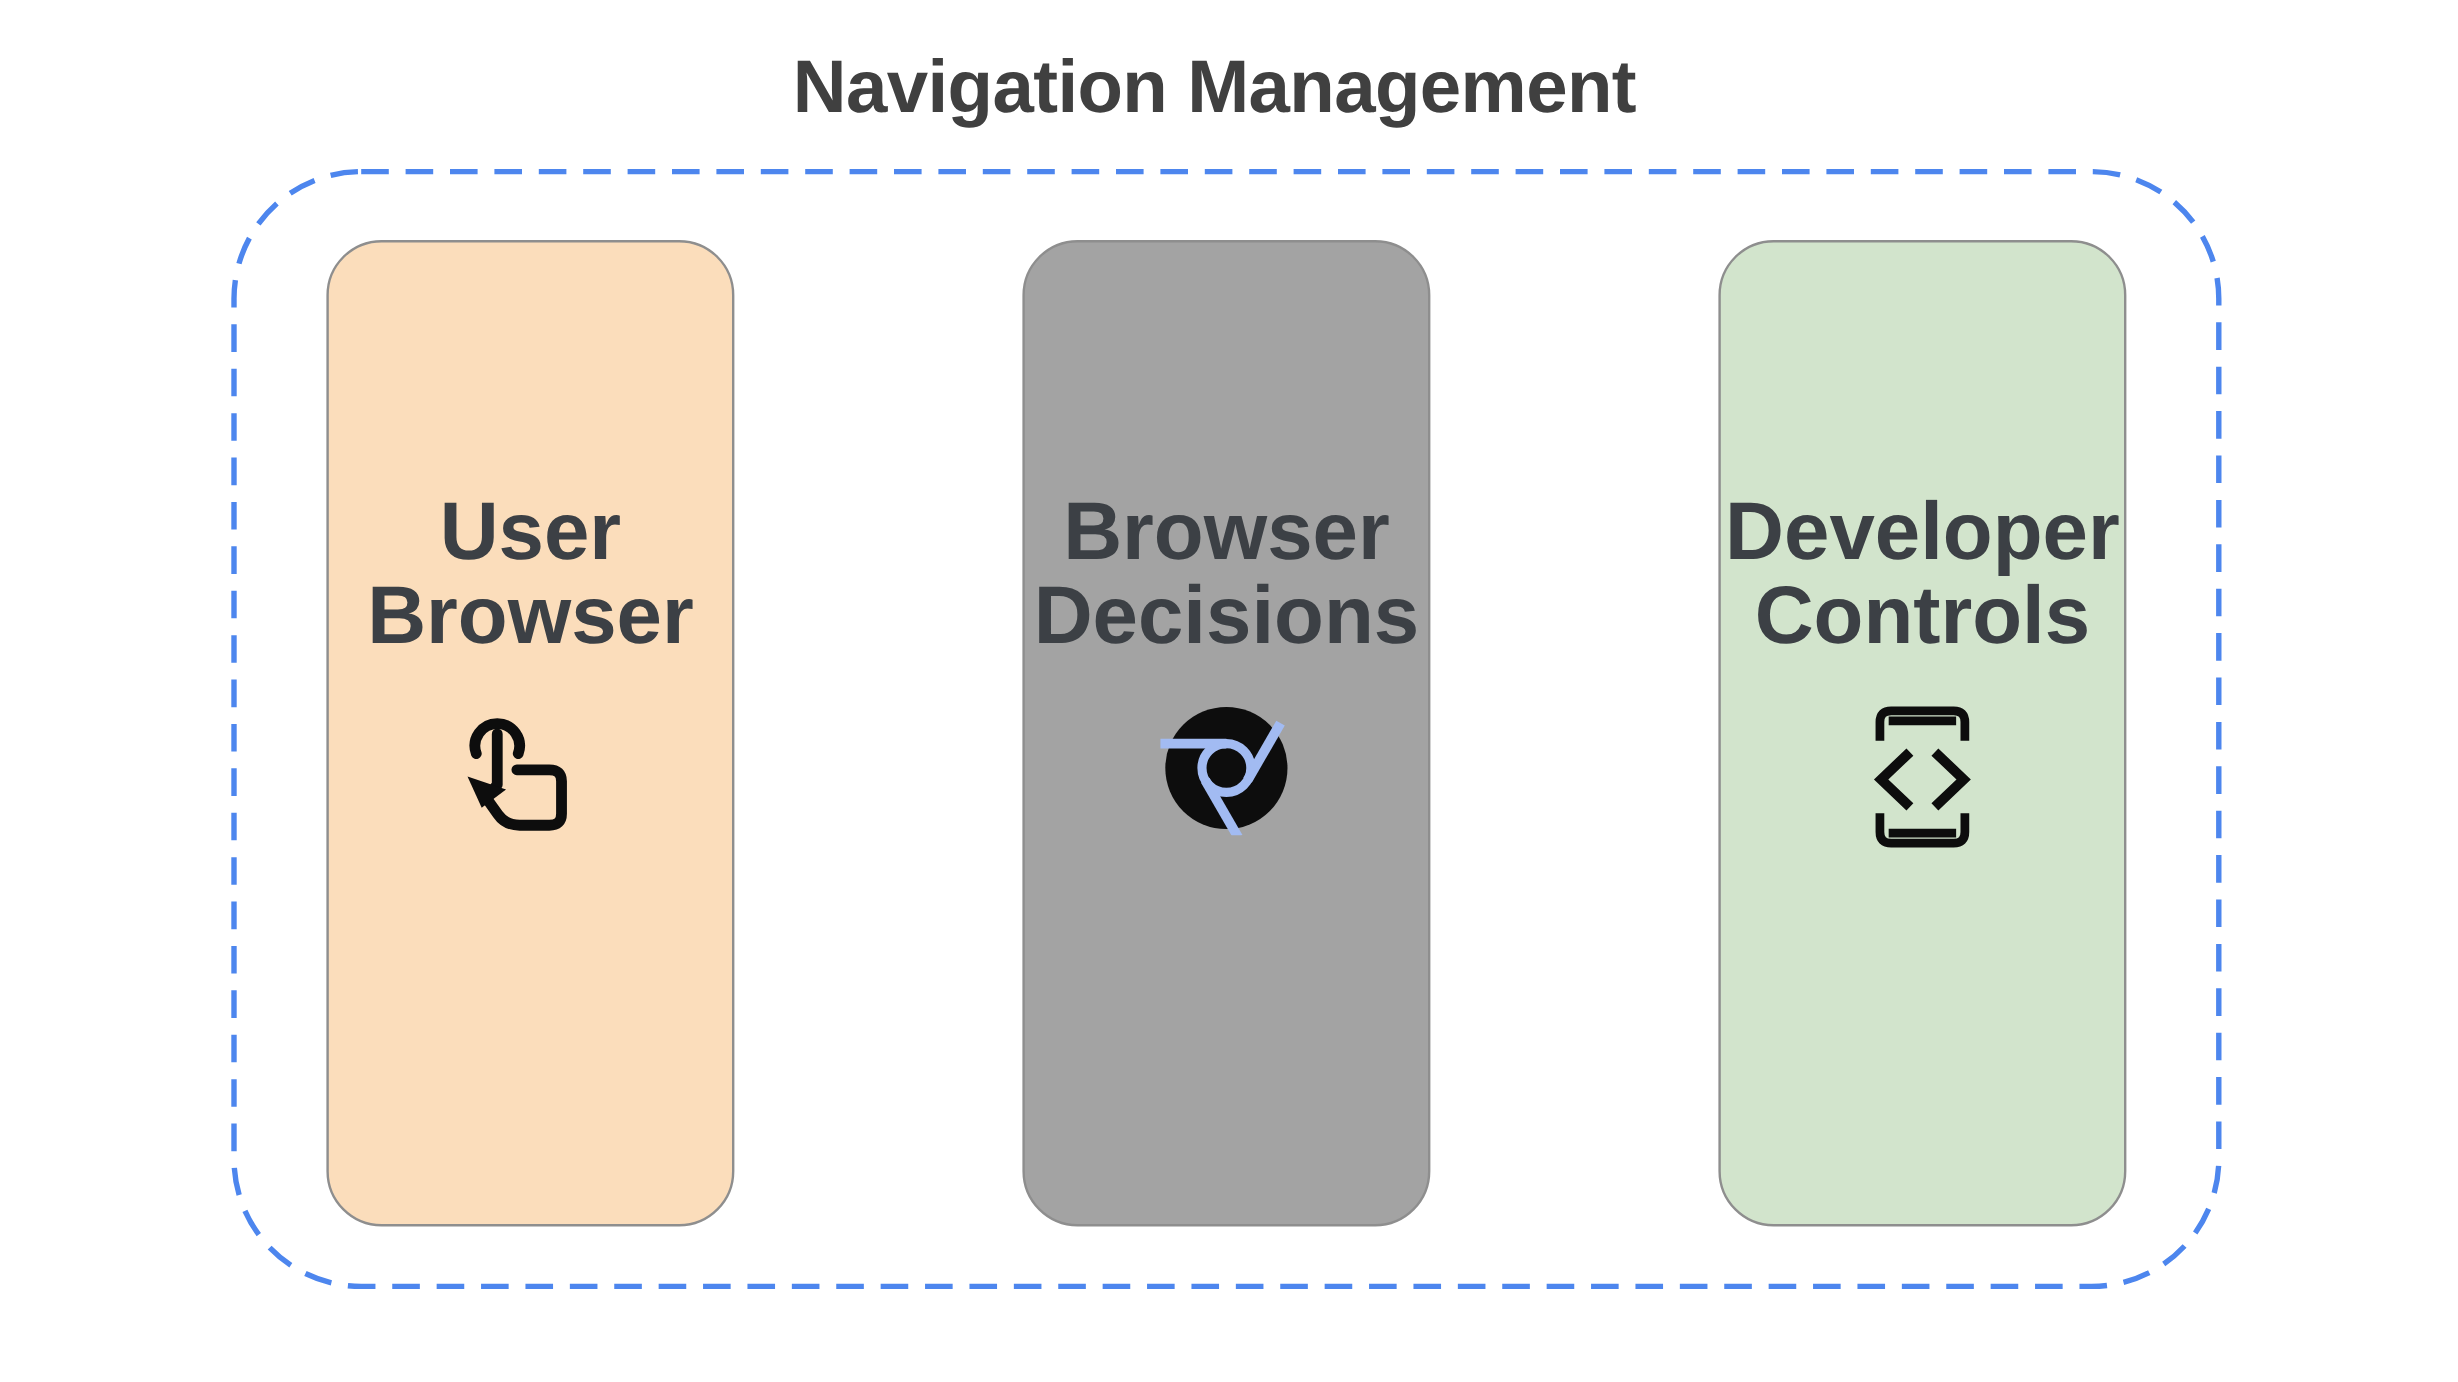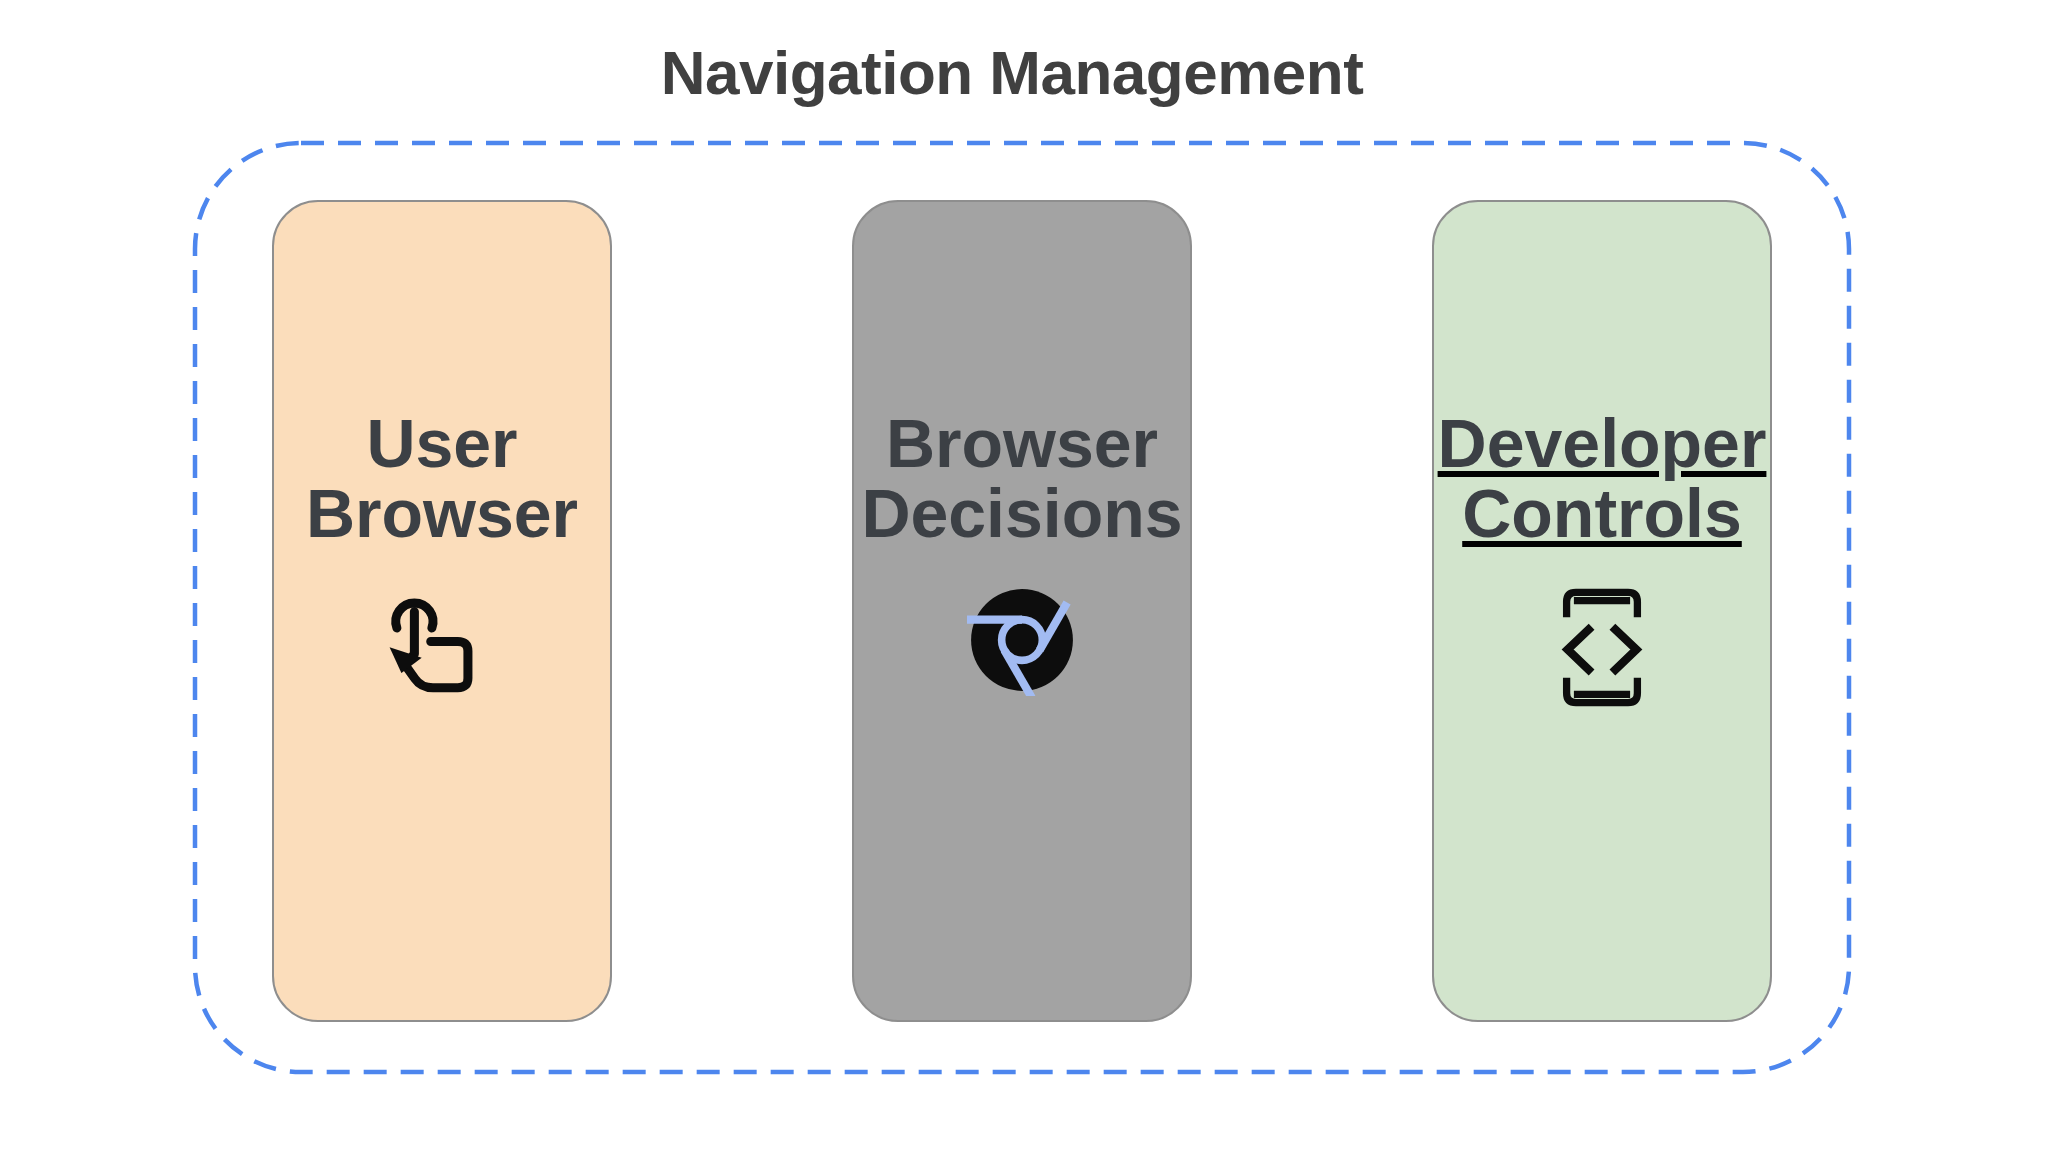--- a/index.html
+++ b/index.html
@@ -99,21 +99,21 @@
           <circle cx="55" cy="55" r="50" fill="#0D0D0D"></circle>
           <g fill="none" stroke-linecap="butt">
             <circle cx="55" cy="55" r="20" stroke-width="7.5" stroke="#A2BBF2"></circle>
             <path d="M 55,35 H 1" stroke-width="8" stroke="#A2BBF2"></path>
             <path d="M 55,35 H 1" stroke-width="8" transform="rotate(120 55 55)" stroke="#A2BBF2"></path>
             <path d="M 55,35 H 1" stroke-width="8" transform="rotate(240 55 55)" stroke="#A2BBF2"></path>
           </g>
         </svg>
       </section>
 
-      <section class="card" style="background-color: rgb(210, 228, 204); text-decoration: underline;">
+      <section class="card" style="background-color: rgb(210, 228, 204);">
         <div class="card-label">
           <span>Developer</span>
           <span>Controls</span>
         </div>
         <svg class="card-icon" width="100" height="127" viewBox="0 0 96 122" aria-hidden="true">
           <g fill="none" stroke="#0D0D0D" stroke-width="7" stroke-linecap="butt" stroke-linejoin="miter">
             <path d="M 14,32 V 17 Q 14,8 23,8 H 73 Q 82,8 82,17 V 32"></path>
             <path d="M 21,16 H 75"></path>
             <path d="M 38,41 L 15,63 L 38,85" stroke-width="8"></path>
             <path d="M 58,41 L 81,63 L 58,85" stroke-width="8"></path>

